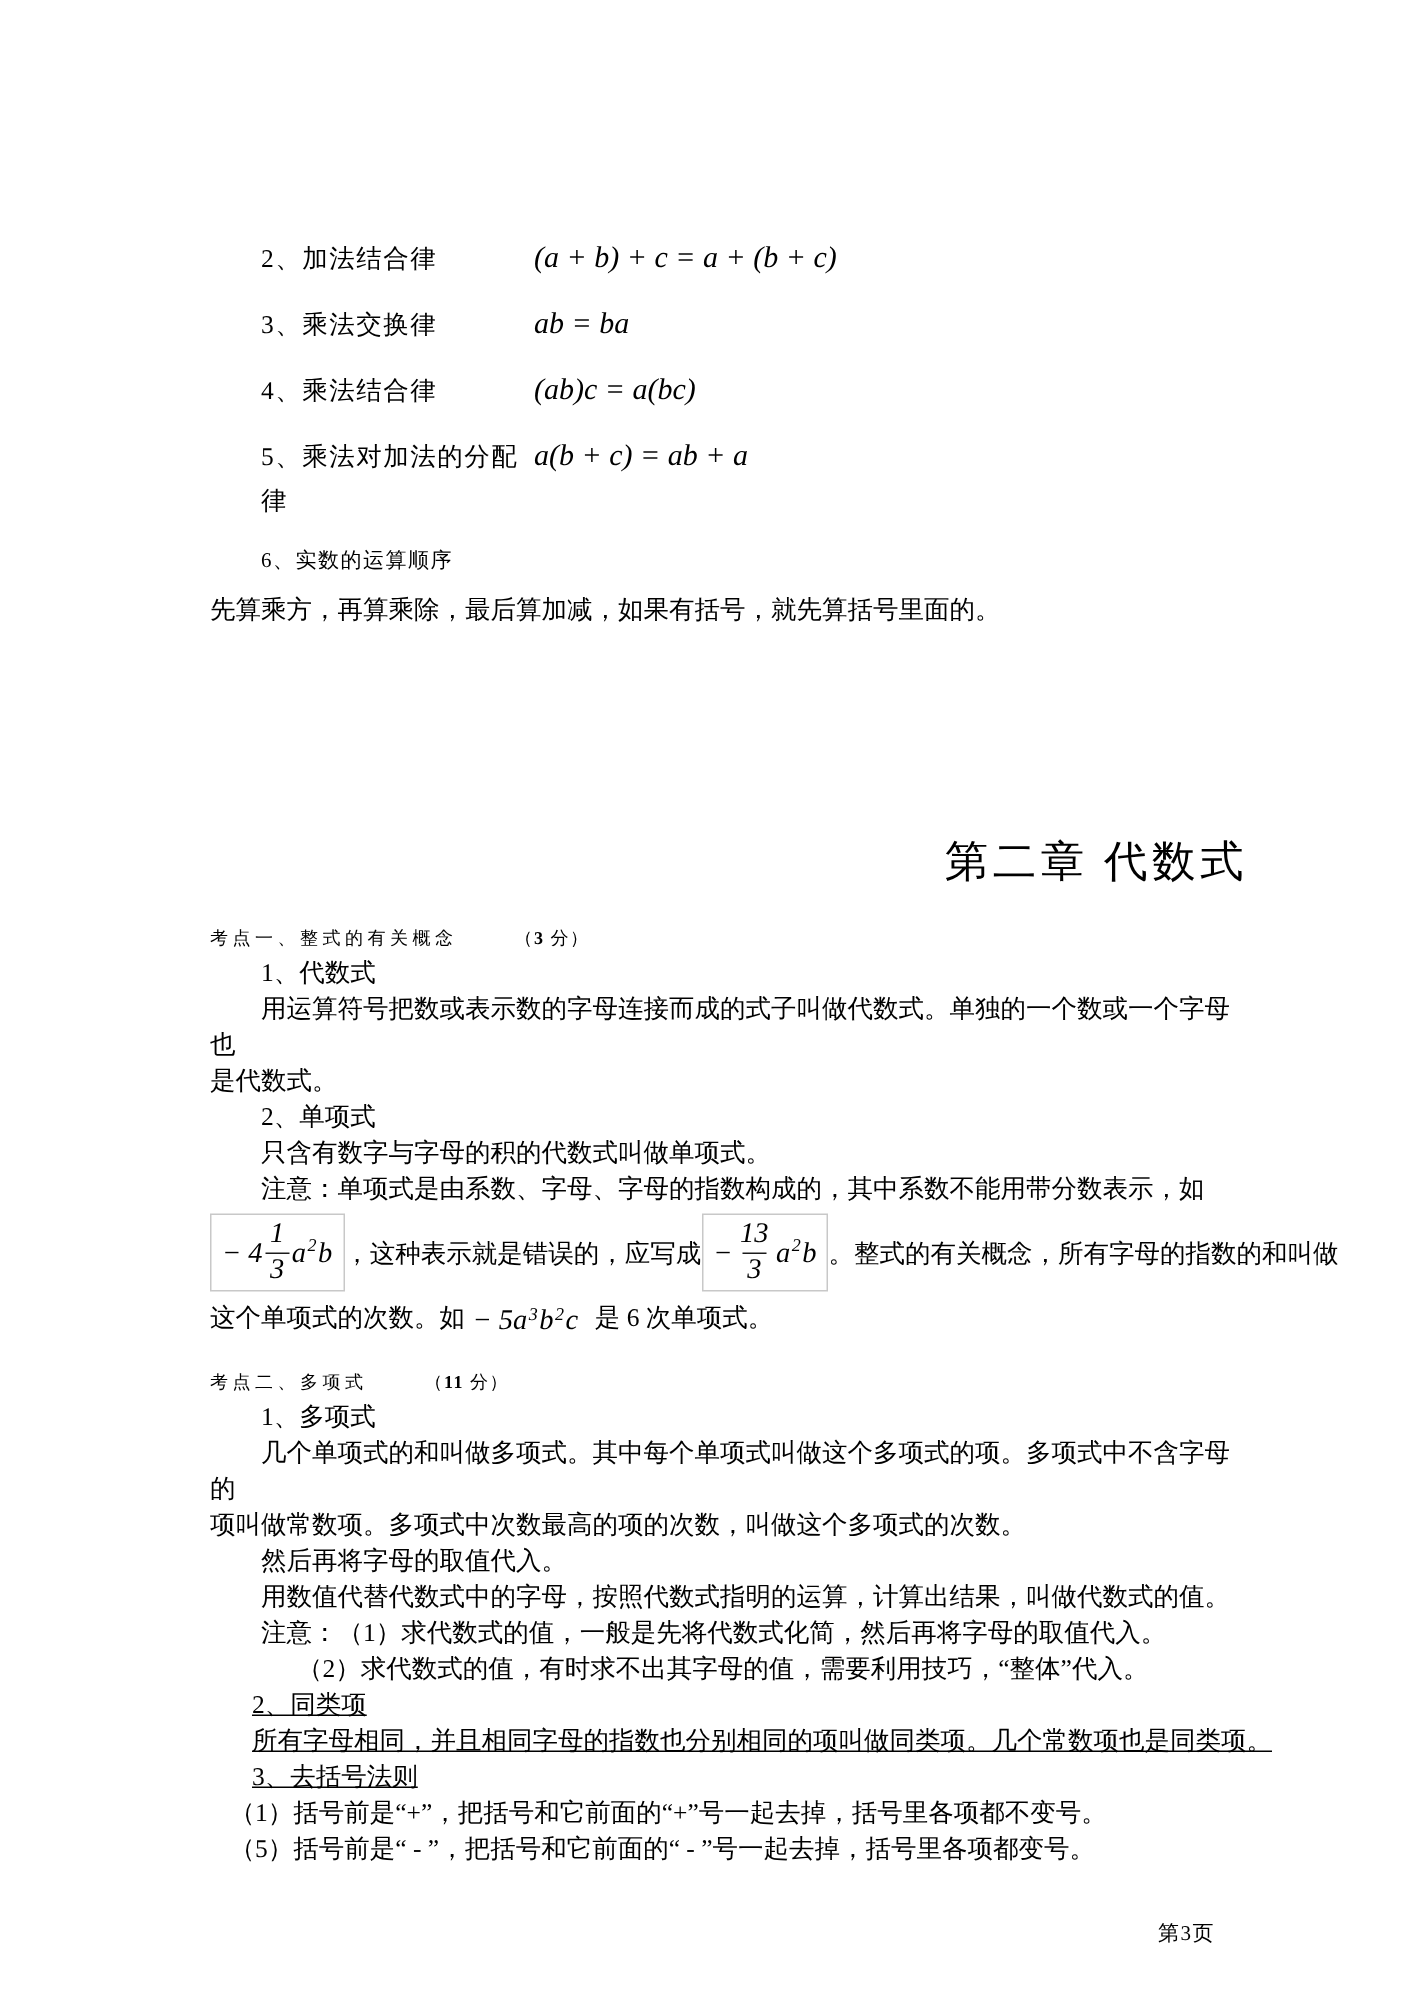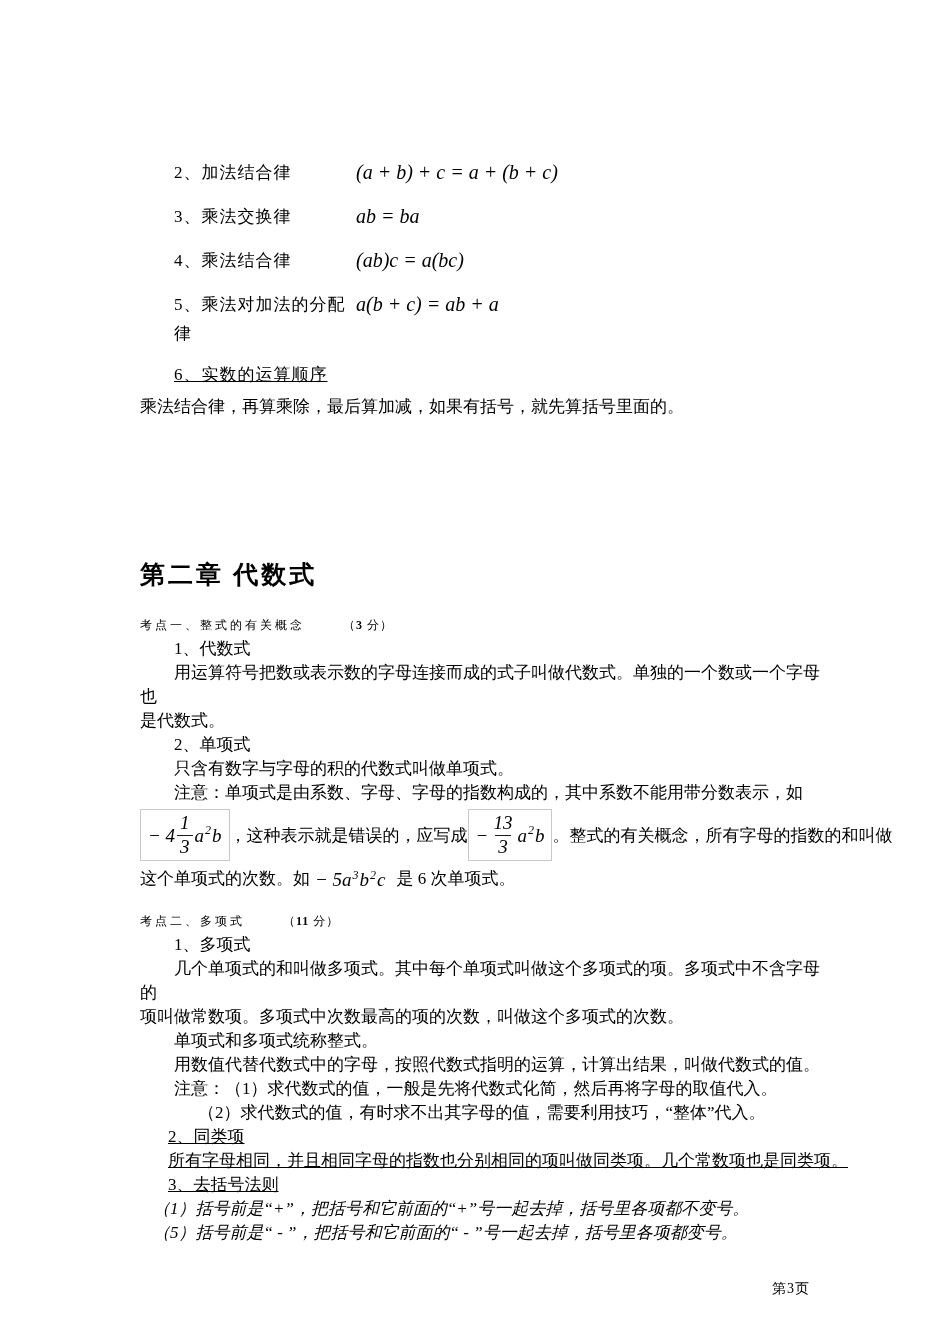--- a/index.html
+++ b/index.html
@@ -33,47 +33,46 @@
   .law-label { flex: none; width: 182px; letter-spacing: 1px; }
   .law-formula {
     font-family: "Liberation Serif", "DejaVu Serif", serif;
     font-style: italic;
     font-size: 20px;
     line-height: 29px;
     white-space: nowrap;
   }
   .law-order-title {
     padding-left: 34px;
-    font-size: 17px;
+    font-size: 14px;
     line-height: 24px;
     margin: 4px 0 8px;
     letter-spacing: 1px;
-    text-decoration: underline;
   }
   .law-order-text { margin: 0; font-size: 17px; line-height: 24px; }
 
   
   .chapter-title {
     margin: 134px 0 16px;
-    text-align: left;
-    font-size: 25px;
-    font-weight: 700;
+    text-align: right;
+    font-size: 29px;
+    font-weight: 400;
     letter-spacing: 3px;
     line-height: 44px;
   }
 
   
   .bodyline { margin: 0; font-size: 17px; line-height: 24px; }
   .heading { font-size: 12px; line-height: 24px; letter-spacing: 3px; }
   .heading .score { margin-left: 38px; letter-spacing: 1px; }
   .heading .score b { font-weight: 700; }
   .ind2   { padding-left: 34px; }   
   .tind2  { text-indent: 34px; }    
   .ind15  { padding-left: 28px; text-decoration: underline; }
-  .ind08  { padding-left: 13px; font-style: italic; }
+  .ind08  { padding-left: 13px; }
   .ind32  { padding-left: 58px; }
   .nowrap { white-space: nowrap; }
   .mt18   { margin-top: 18px; }
 
   
   .eqbox {
     display: inline-flex;
     align-items: center;
     border: 1px solid #c8c8c8;
     padding: 3px 7px;
@@ -148,21 +147,21 @@
       </div>
       <div class="law-row">
         <span class="law-label">4、乘法结合律</span>
         <span class="law-formula">(ab)c = a(bc)</span>
       </div>
       <div class="law-row">
         <span class="law-label">5、乘法对加法的分配律</span>
         <span class="law-formula">a(b + c) = ab + a</span>
       </div>
       <div class="law-order-title">6、实数的运算顺序</div>
-      <p class="law-order-text">乘法结合律，再算乘除，最后算加减，如果有括号，就先算括号里面的。</p>
+      <p class="law-order-text">先算乘方，再算乘除，最后算加减，如果有括号，就先算括号里面的。</p>
     </section>
 
     <h1 class="chapter-title">第二章 代数式</h1>
 
     <div class="heading">
       <span>考点一、整式的有关概念</span><span class="score"><span>（</span><b>3</b><span> 分）</span></span>
     </div>
 
     <div class="bodyline ind2">1、代数式</div>
     <p class="bodyline tind2">用运算符号把数或表示数的字母连接而成的式子叫做代数式。单独的一个数或一个字母也</p>
@@ -208,21 +207,21 @@
         </span><span class="tail">是 6 次单项式。</span>
     </div>
 
     <div class="heading mt18">
       <span>考点二、多项式</span><span class="score"><span>（</span><b>11</b><span> 分）</span></span>
     </div>
 
     <div class="bodyline ind2">1、多项式</div>
     <p class="bodyline tind2">几个单项式的和叫做多项式。其中每个单项式叫做这个多项式的项。多项式中不含字母的</p>
     <p class="bodyline">项叫做常数项。多项式中次数最高的项的次数，叫做这个多项式的次数。</p>
-    <p class="bodyline tind2 nowrap">单项式和多项式统称整式。</p>
+    <p class="bodyline tind2 nowrap">然后再将字母的取值代入。</p>
     <p class="bodyline tind2 nowrap">用数值代替代数式中的字母，按照代数式指明的运算，计算出结果，叫做代数式的值。</p>
     <p class="bodyline tind2 nowrap">注意：（1）求代数式的值，一般是先将代数式化简，然后再将字母的取值代入。</p>
     <p class="bodyline ind32 nowrap">（2）求代数式的值，有时求不出其字母的值，需要利用技巧，“整体”代入。</p>
     <div class="bodyline ind15">2、同类项</div>
     <p class="bodyline ind15 nowrap">所有字母相同，并且相同字母的指数也分别相同的项叫做同类项。几个常数项也是同类项。</p>
     <div class="bodyline ind15">3、去括号法则</div>
     <p class="bodyline ind08 nowrap">（1）括号前是“+”，把括号和它前面的“+”号一起去掉，括号里各项都不变号。</p>
     <p class="bodyline ind08 nowrap">（5）括号前是“ - ”，把括号和它前面的“ - ”号一起去掉，括号里各项都变号。</p>
 
   </div>

